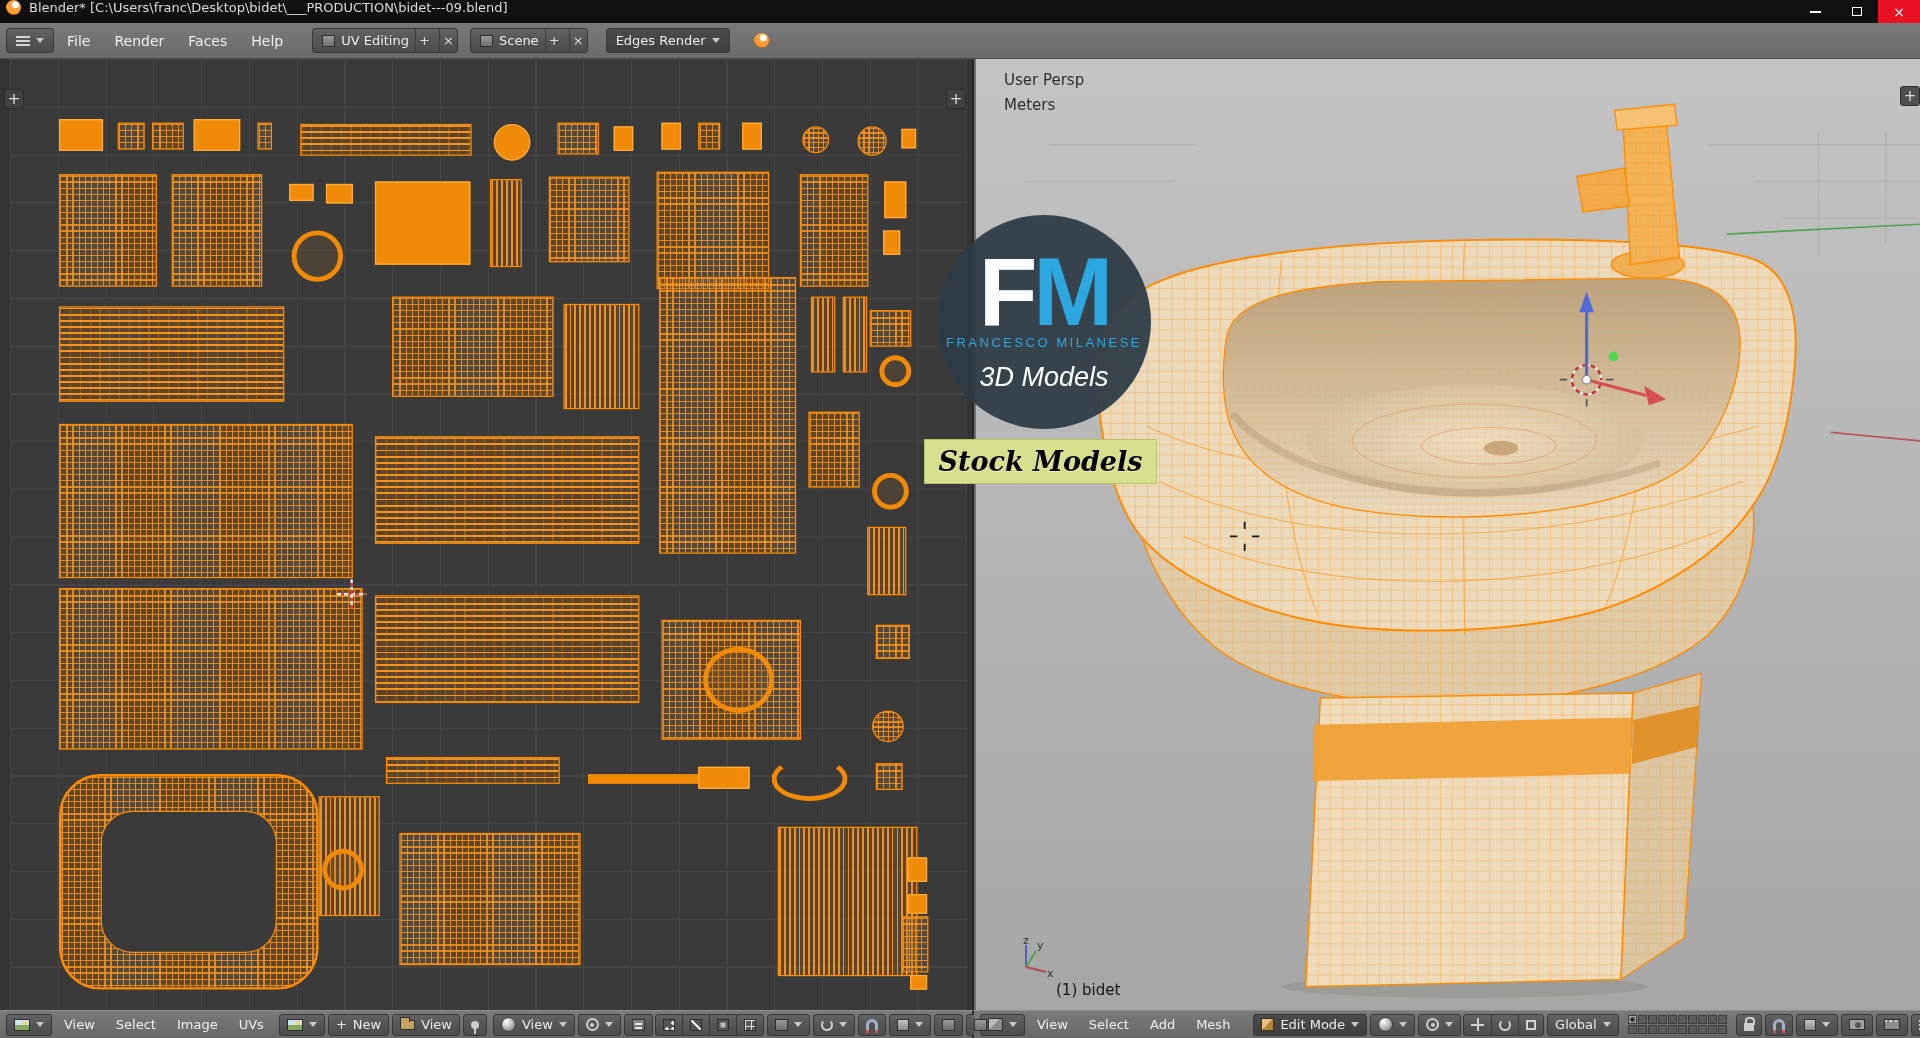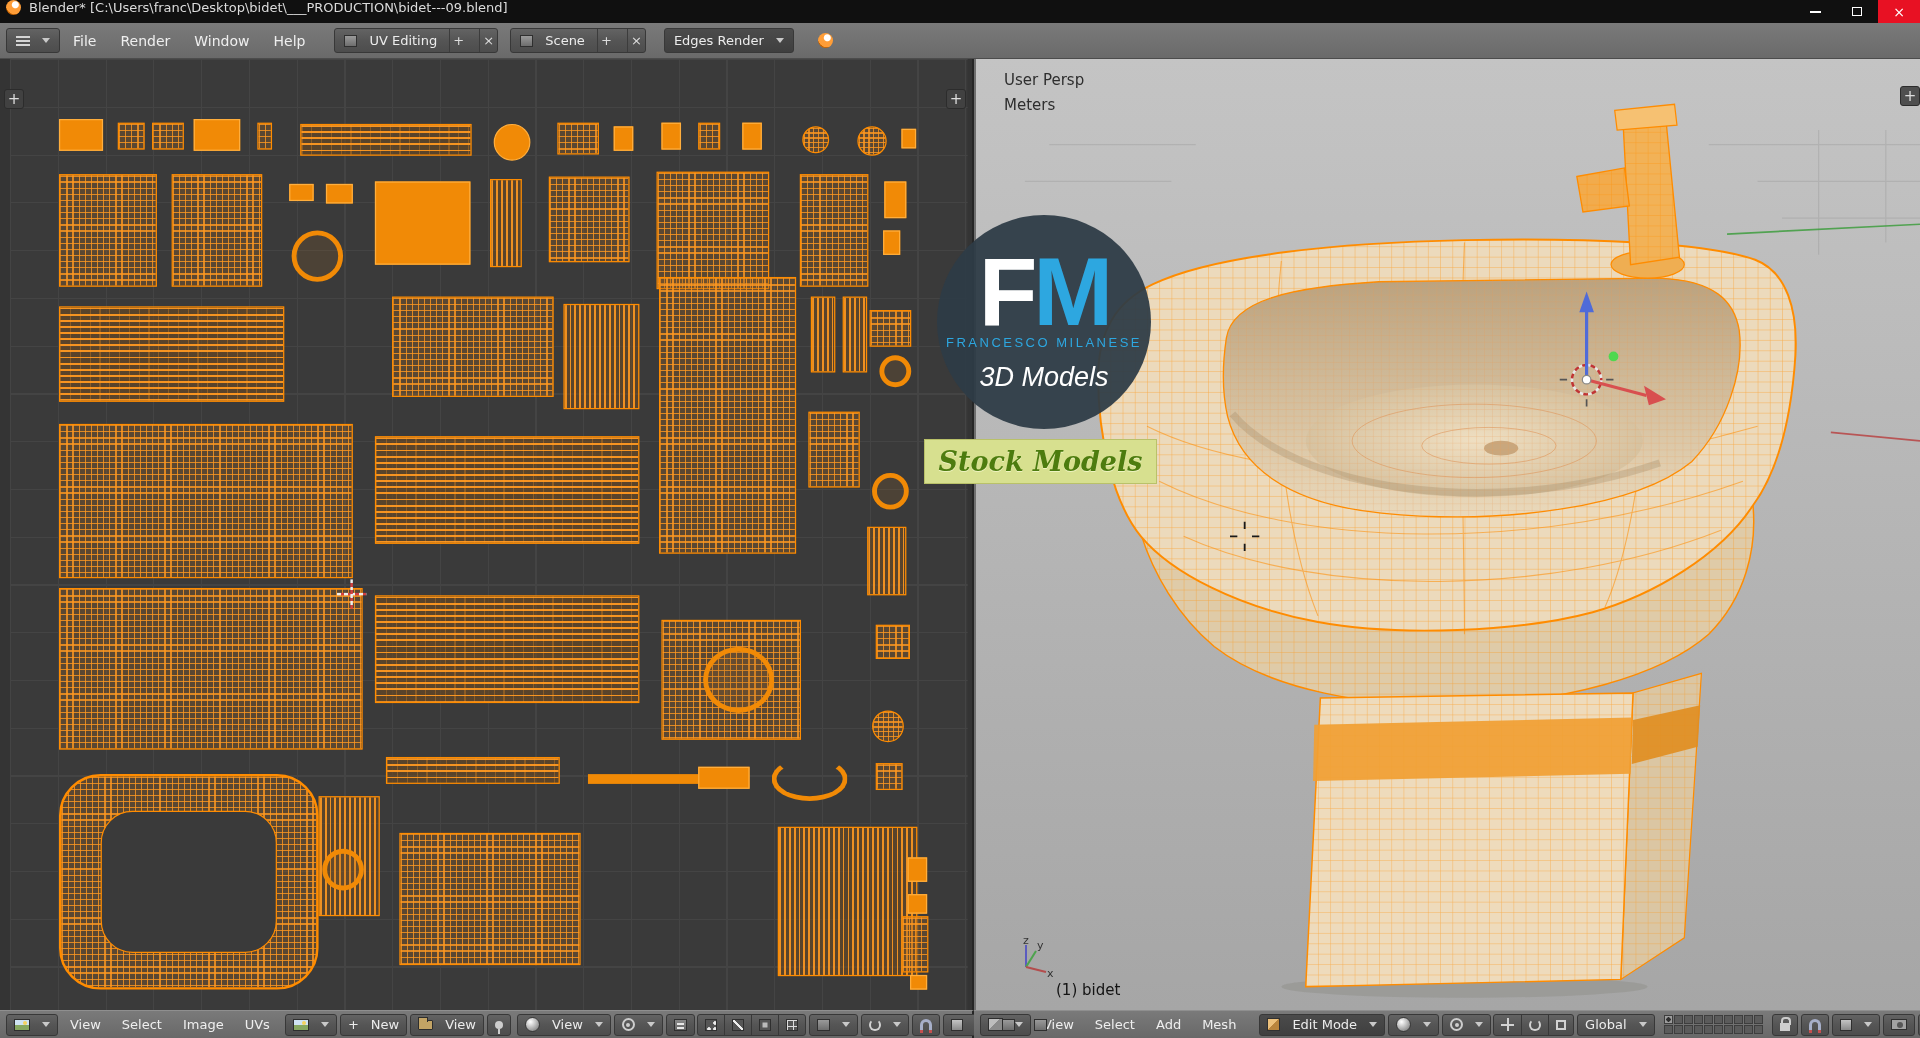--- a/index.html
+++ b/index.html
@@ -16,21 +16,21 @@
   .wc .c{width:42px;height:100%;display:flex;align-items:center;justify-content:center;color:#fff;font-size:14px}
   .wc .bar{width:11px;height:2px;background:#fff}
   .wc .box{width:10px;height:9px;border:1px solid #fff}
   .wc .close{background:#e81123}
 
   
   .hrow{display:flex;align-items:center;gap:2px;background:linear-gradient(#7a7a7a,#6a6a6a);
     border-bottom:1px solid #4c4c4c}
   .info{position:absolute;left:0;top:23px;width:1920px;height:36px;padding:0 6px}
   .menu{padding:0 11px;height:100%;display:flex;align-items:center;font-size:14px;color:#efefef;cursor:default}
-  .hbtn{display:inline-flex;align-items:center;gap:12px;height:25px;padding:0 9px;
+  .hbtn{display:inline-flex;align-items:center;gap:6px;height:25px;padding:0 9px;
     background:linear-gradient(#636363,#555 50%,#4d4d4d);border:1px solid #383838;border-radius:3px;
     color:#ececec;font-size:13px;white-space:nowrap}
   .hbtn.dark{background:linear-gradient(#4b4b4b,#3f3f3f)}
   .arr{width:0;height:0;border-left:4px solid transparent;border-right:4px solid transparent;border-top:5px solid #c9c9c9}
   .cmini{display:flex;align-items:center;justify-content:center;width:18px;align-self:stretch;
     border-left:1px solid #3c3c3c;color:#ddd;font-size:13px}
   .gap8{width:8px}.gap14{width:14px}
   .stats{font-size:14px;color:#f2f2f2;margin-left:10px;white-space:nowrap}
 
   
@@ -125,21 +125,21 @@
   .wm-circle{position:absolute;left:937px;top:156px;width:214px;height:214px;border-radius:50%;
     background:rgba(46,60,70,.94);z-index:6;display:flex;flex-direction:column;align-items:center;justify-content:center;
     font-family:"Liberation Sans",sans-serif}
   .wm-fm{display:flex;align-items:flex-start;line-height:.85;font-weight:bold;letter-spacing:-4px}
   .wm-f{font-size:96px;color:#ffffff}
   .wm-m{font-size:96px;color:#2da7e0}
   .wm-l1{margin-top:2px;font-size:13px;letter-spacing:2.5px;color:#2da7e0;white-space:nowrap}
   .wm-l2{margin-top:12px;font-size:27px;font-style:italic;color:#fff}
   .wm-band{position:absolute;left:924px;top:380px;width:233px;height:45px;background:#d7e08f;z-index:6;
     border:1px solid #b9c169;display:flex;align-items:center;justify-content:center;
-    font-family:"DejaVu Serif",serif;font-style:italic;font-weight:bold;font-size:27px;color:#4d7c0f;
+    font-family:"DejaVu Serif",serif;font-style:italic;font-weight:bold;font-size:27px;color:#000000;
     text-shadow:0 1px 0 #eef3c0}
 
   
   .footer{position:absolute;left:0;top:1010px;width:1920px;height:28px;display:flex}
   .fheader{display:flex;align-items:center;gap:3px;padding:0 6px;background:linear-gradient(#7a7a7a,#686868);
     border-top:1px solid #8f8f8f;height:28px}
   .f-left{width:974px;border-right:2px solid #262626}
   .f-right{flex:1}
   .fheader .menu{font-size:13px;padding:0 9px}
   .fheader .hbtn{height:22px;font-size:13px;padding:0 7px}
@@ -173,21 +173,21 @@
     </div>
   </div>
 
   <div class="info hrow">
     <span class="hbtn">
       <span class="ic ic-menu"></span>
         <span class="arr"></span>
     </span>
     <span class="menu">File</span>
     <span class="menu">Render</span>
-    <span class="menu">Window</span>
+    <span class="menu">Faces</span>
     <span class="menu">Help</span>
     <span class="gap14"></span>
     <span class="hbtn" style="padding-right:0">
       <span class="ic ic-chip"></span>
       <span>UV Editing</span>
       <span class="cmini">+</span>
       <span class="cmini">×</span>
     </span>
     <span class="gap8"></span>
     <span class="hbtn" style="padding-right:0">

